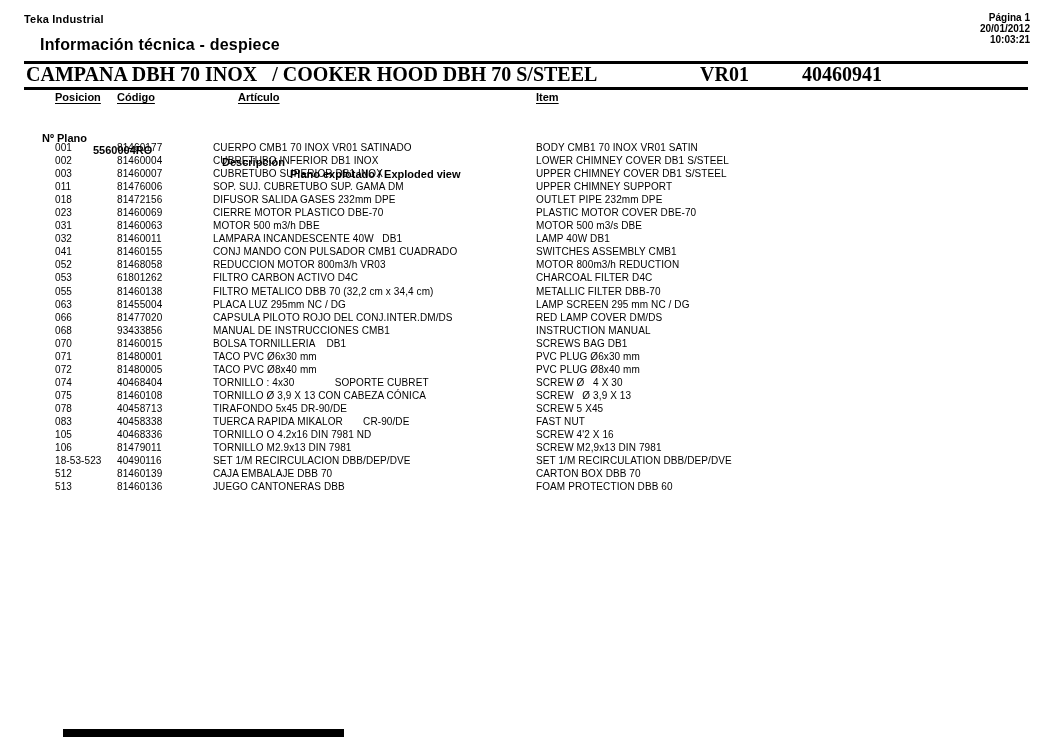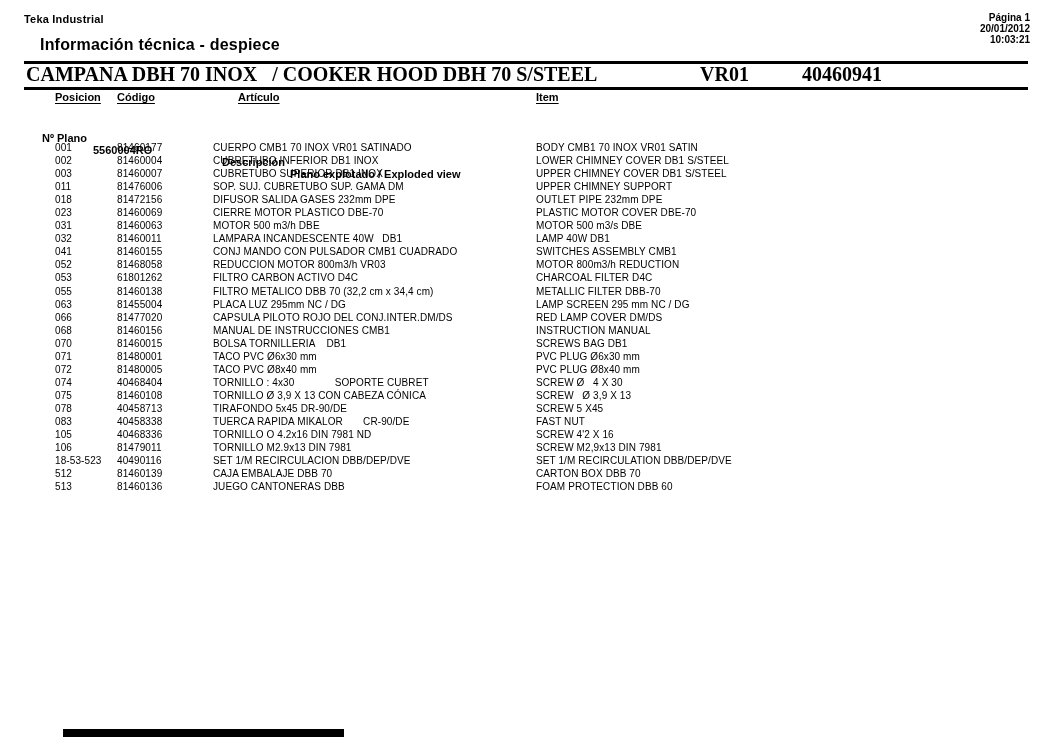--- a/index.html
+++ b/index.html
@@ -179,21 +179,21 @@
 
     <div class="row">
       <span class="cell c-pos">066</span>
       <span class="cell c-cod">81477020</span>
       <span class="cell c-art">CAPSULA PILOTO ROJO DEL CONJ.INTER.DM/DS</span>
       <span class="cell c-item">RED LAMP COVER DM/DS</span>
     </div>
 
     <div class="row">
       <span class="cell c-pos">068</span>
-      <span class="cell c-cod">81460156</span>
+      <span class="cell c-cod">93433856</span>
       <span class="cell c-art">MANUAL DE INSTRUCCIONES CMB1</span>
       <span class="cell c-item">INSTRUCTION MANUAL</span>
     </div>
 
     <div class="row">
       <span class="cell c-pos">070</span>
       <span class="cell c-cod">81460015</span>
       <span class="cell c-art">BOLSA TORNILLERIA    DB1</span>
       <span class="cell c-item">SCREWS BAG DB1</span>
     </div>

